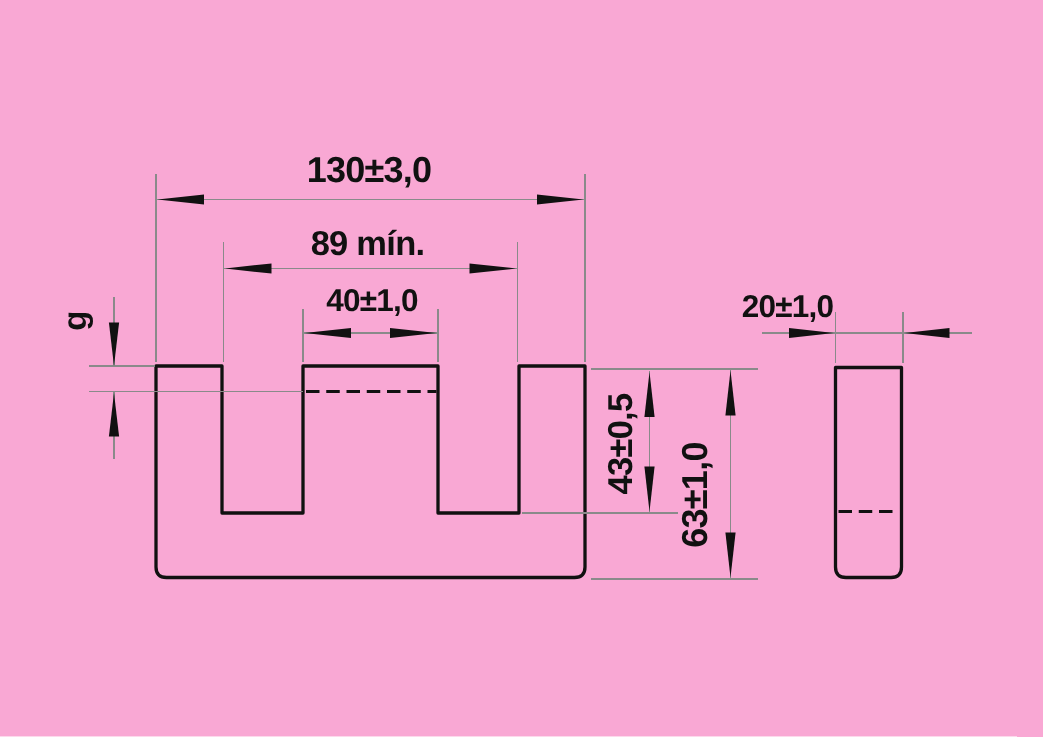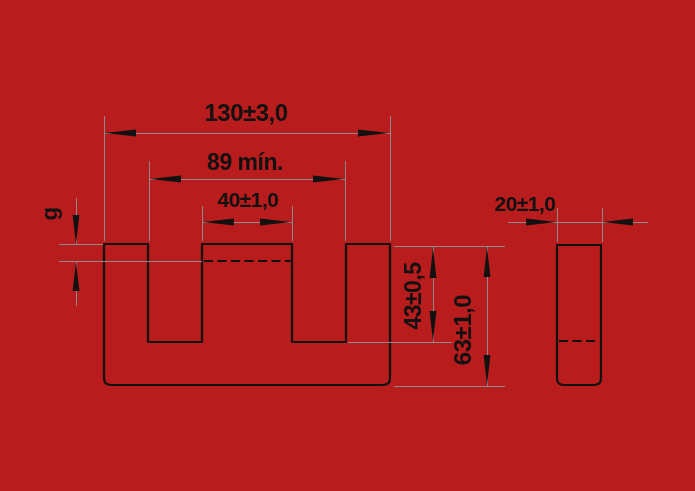--- a/index.html
+++ b/index.html
@@ -1,19 +1,19 @@
 <!DOCTYPE html>
 <html><head>
 <meta charset="utf-8">
 <style>
   html,body{margin:0;padding:0;background:#fff;}
   .canvas{
     position:relative;
     width:695px;height:491px;
-    background:#b91c1c;
+    background:#f9a8d4;
     font-family:"Liberation Sans", sans-serif;
     overflow:hidden;
   }
   svg{display:block;}
   .outline{fill:none;stroke:#111111;stroke-width:2.2;stroke-linejoin:round;}
   .hidden-line{fill:none;stroke:#111111;stroke-width:2;stroke-dasharray:9 4.5;}
   .thin{stroke:#8a8a8a;stroke-width:1;fill:none;shape-rendering:crispEdges;}
   .arrow{fill:#111111;stroke:none;}
   .dim-text{
     fill:#111111;

